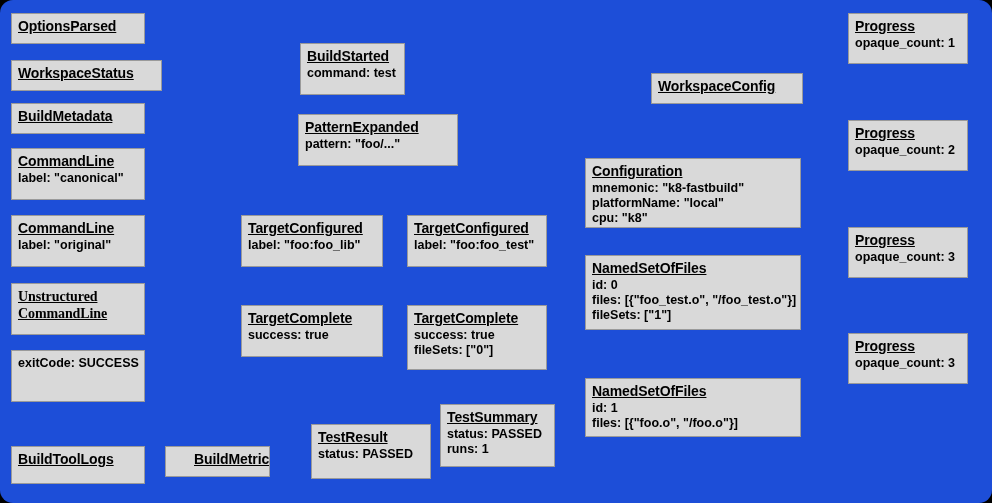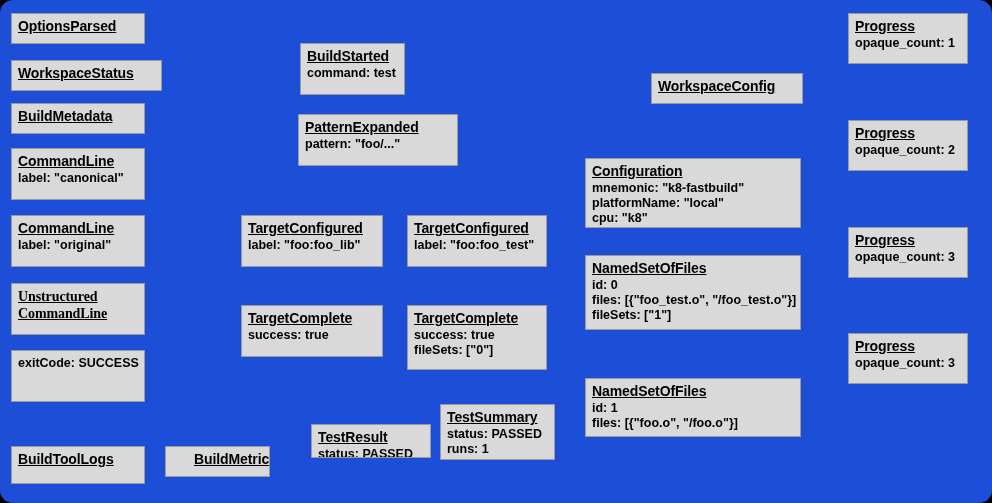--- a/index.html
+++ b/index.html
@@ -122,27 +122,27 @@
         <div class="node-field">success: true</div>
       </div>
     </div>
     <div class="node" style="left: 407px; top: 305px; width: 140px; height: 65px;">
       <div class="node-title">TargetComplete</div>
       <div class="node-fields">
         <div class="node-field">success: true</div>
         <div class="node-field">fileSets: ["0"]</div>
       </div>
     </div>
-    <div class="node" style="left: 311px; top: 424px; width: 120px; height: 34px;">
+    <div class="node" style="left: 311px; top: 424px; width: 120px; height: 55px;">
       <div class="node-title">TestResult</div>
       <div class="node-fields">
         <div class="node-field">status: PASSED</div>
       </div>
     </div>
-    <div class="node" style="left: 440px; top: 404px; width: 115px; height: 56px;">
+    <div class="node" style="left: 440px; top: 404px; width: 115px; height: 63px;">
       <div class="node-title">TestSummary</div>
       <div class="node-fields">
         <div class="node-field">status: PASSED</div>
         <div class="node-field">runs: 1</div>
       </div>
     </div>
     <div class="node" style="left: 651px; top: 73px; width: 152px; height: 31px;">
       <div class="node-title">WorkspaceConfig</div>
     </div>
     <div class="node" style="left: 585px; top: 158px; width: 216px; height: 70px;">

